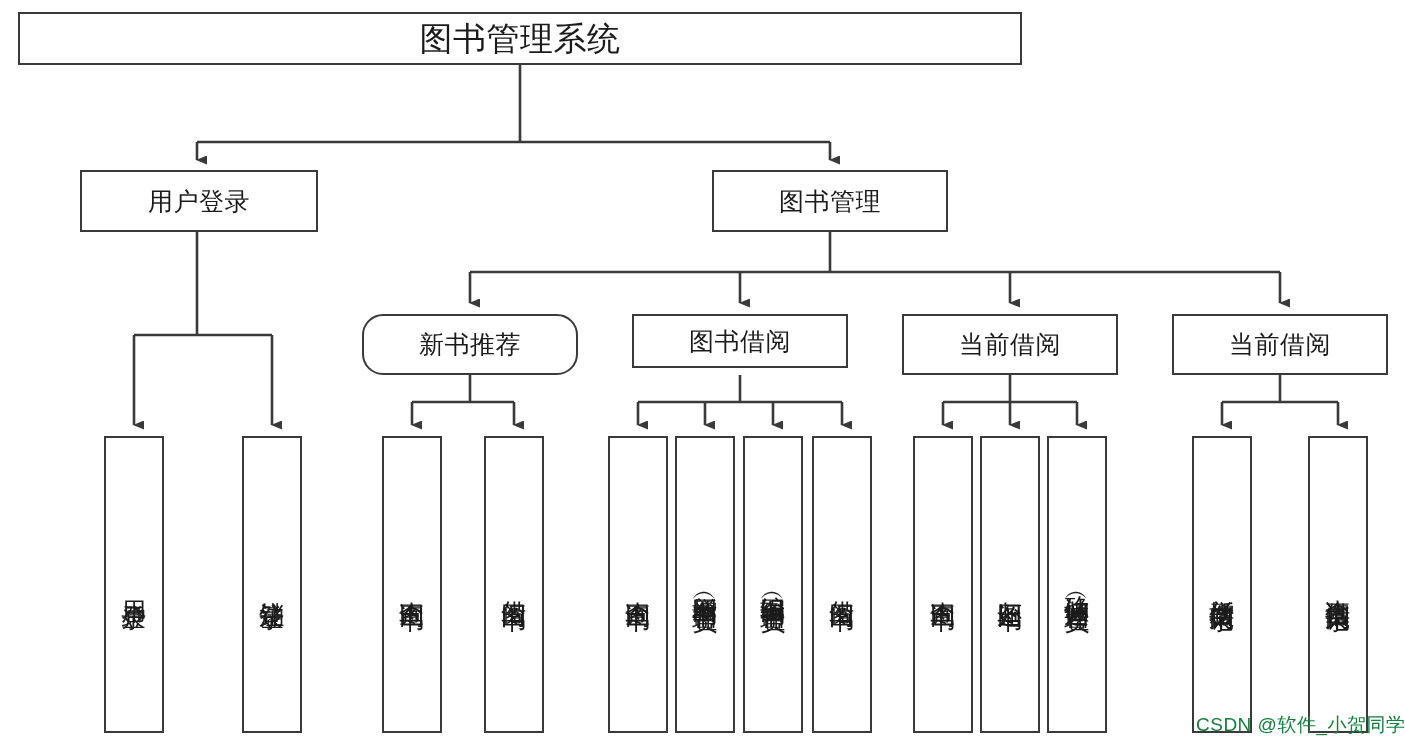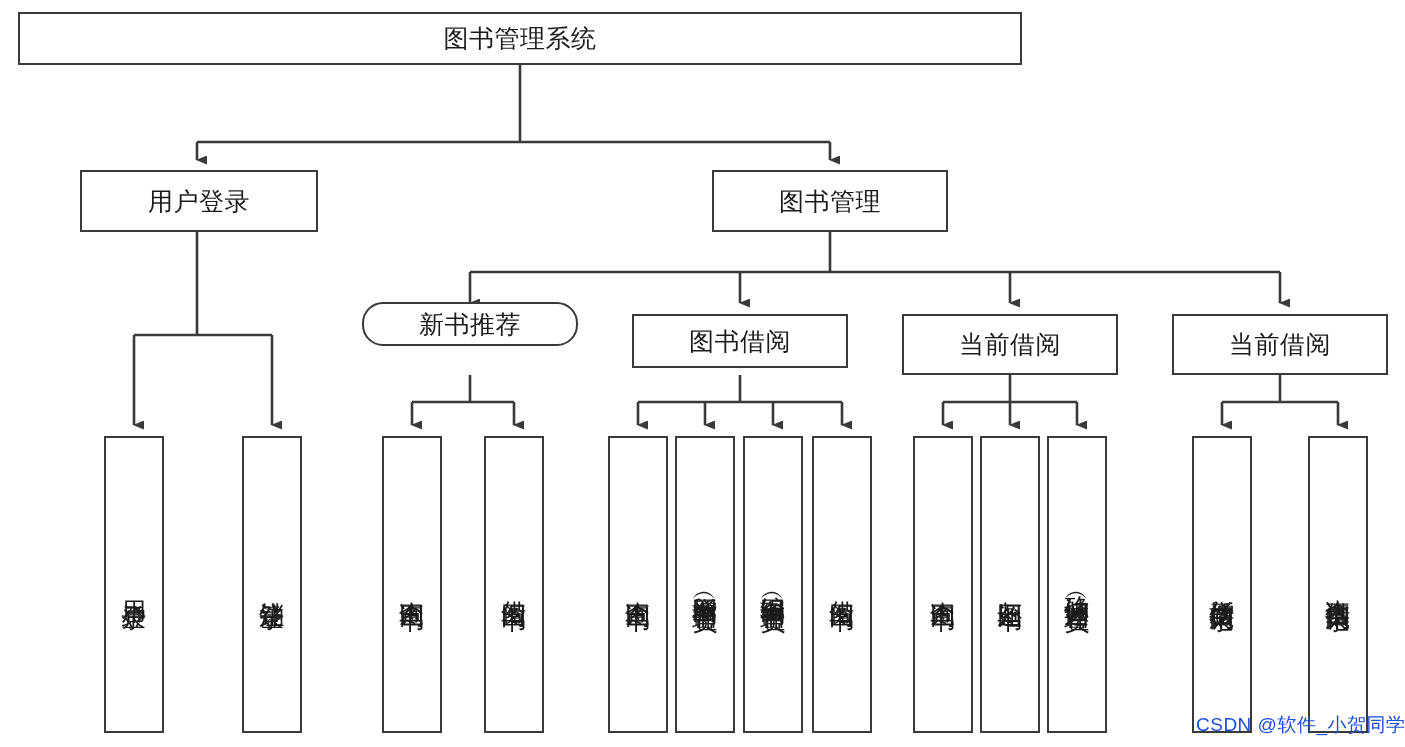--- a/index.html
+++ b/index.html
@@ -40,41 +40,41 @@
     letter-spacing: 0.5px;
     line-height: 1.15;
     text-align: center;
     white-space: nowrap;
   }
   
   .node.h .node-label {
     font-size: 25px;
   }
   .node.root .node-label {
-    font-size: 25px;
+    font-size: 33px;
   }
   
   .node.v {
     align-items: center;
     justify-content: center;
     padding: 6px 0;
   }
   .node.v .node-label {
     writing-mode: vertical-rl;
     text-orientation: upright;
     font-size: 25px;
     line-height: 1.05;
     letter-spacing: 2px;
     white-space: nowrap;
     max-height: 100%;
   }
   #watermark {
     position: absolute;
     z-index: 5;
-    color: #1d4ed8;
+    color: #15803d;
     font-size: 19px;
     white-space: nowrap;
     letter-spacing: 0.5px;
     user-select: none;
   }
 </style>
 </head>
 <body>
 
 <div id="diagram-root">
@@ -133,21 +133,21 @@
     <span class="node-label">图书管理系统</span>
   </div>
 
   <div class="node h" style="left:80px; top:170px; width:238px; height:62px;">
     <span class="node-label">用户登录</span>
   </div>
   <div class="node h" style="left:712px; top:170px; width:236px; height:62px;">
     <span class="node-label">图书管理</span>
   </div>
 
-  <div class="node h" style="left:362px; top:302px; width:216px; height:44px;border-radius:21px;">
+  <div class="node h" style="left:362px; top:314px; width:216px; height:61px;border-radius:21px;">
     <span class="node-label">新书推荐</span>
   </div>
   <div class="node h" style="left:632px; top:314px; width:216px; height:54px;">
     <span class="node-label">图书借阅</span>
   </div>
   <div class="node h" style="left:902px; top:314px; width:216px; height:61px;">
     <span class="node-label">当前借阅</span>
   </div>
   <div class="node h" style="left:1172px; top:314px; width:216px; height:61px;">
     <span class="node-label">当前借阅</span>

